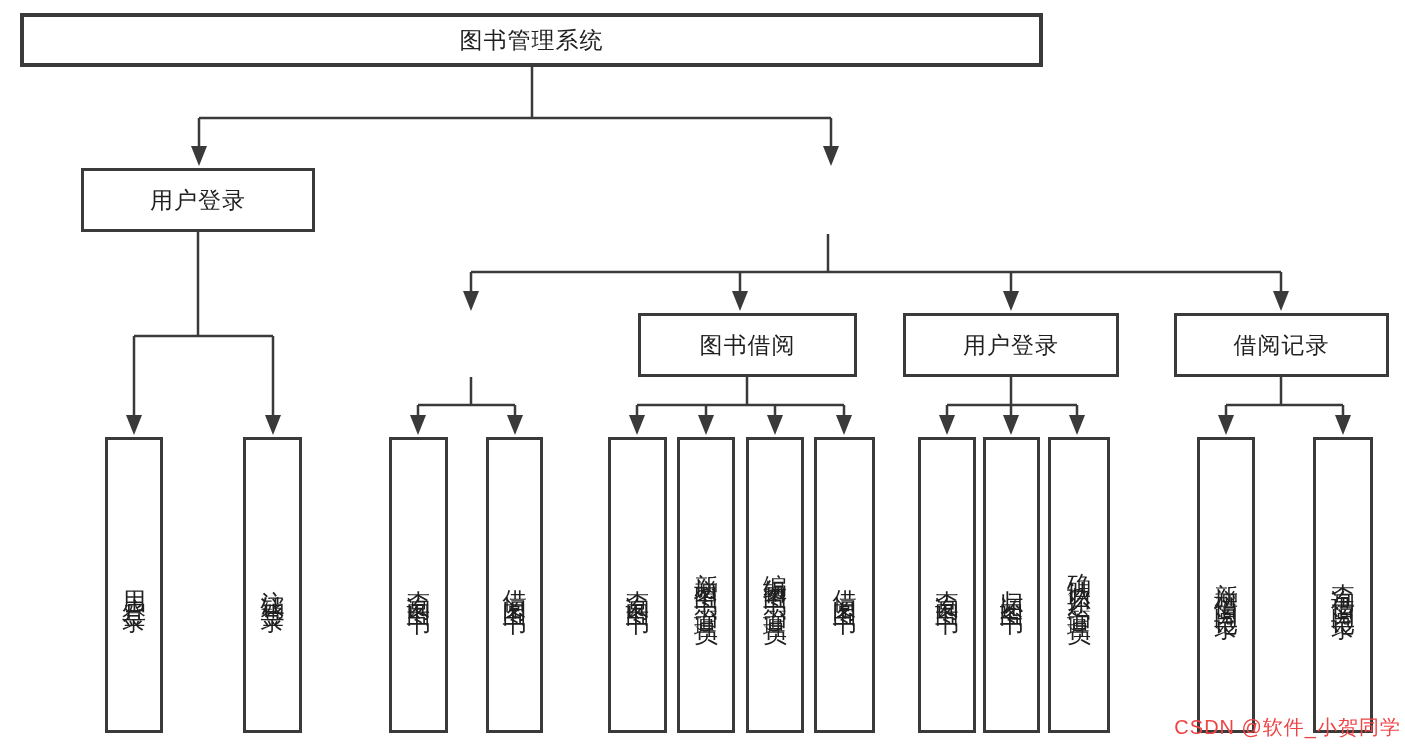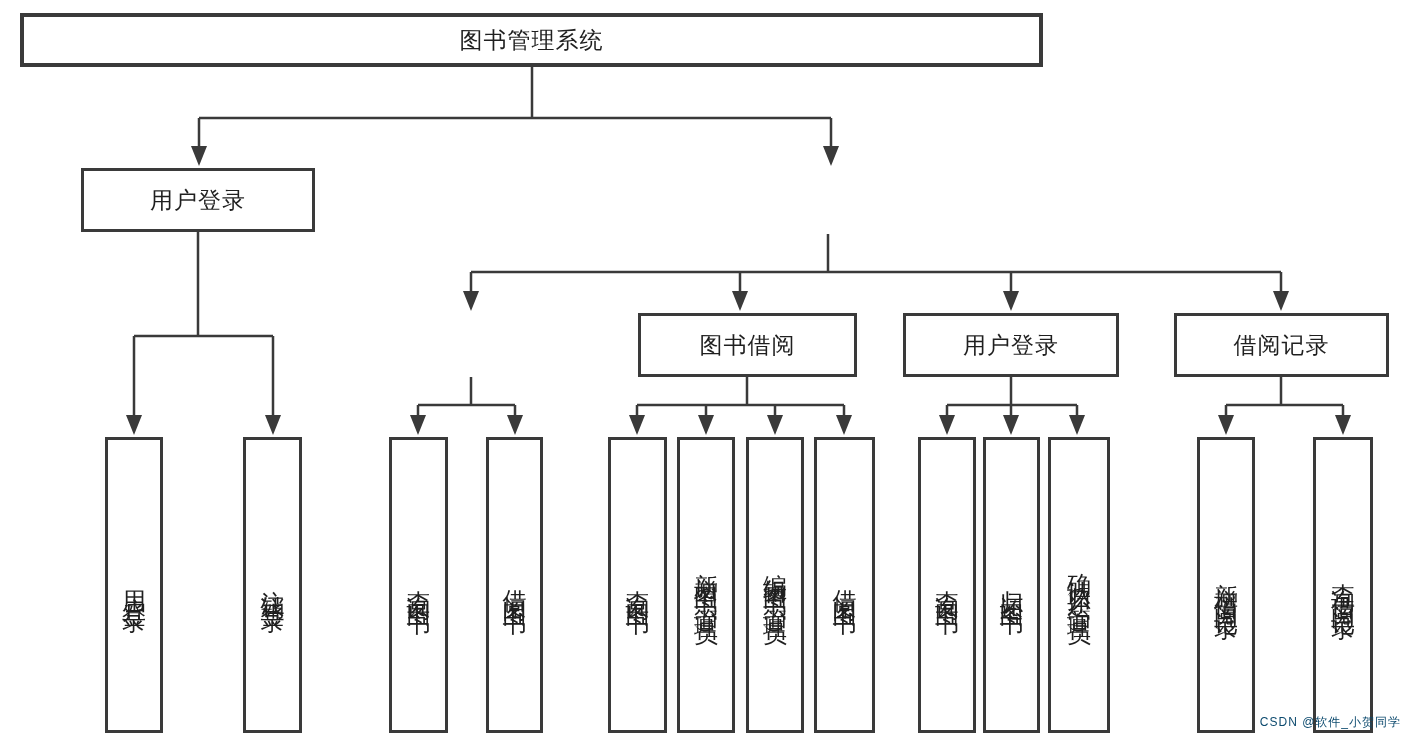--- a/index.html
+++ b/index.html
@@ -15,21 +15,21 @@
     z-index:2;
   }
   .node.root{border-width:4px;}
   .node span{display:block;font-size:23px;letter-spacing:1px;color:#1f1f1f;}
   .node.leaf span{
     writing-mode:vertical-rl;text-orientation:mixed;
     font-size:24px;letter-spacing:7px;line-height:1;
   }
   .watermark{
     position:absolute;right:4px;top:714px;z-index:3;
-    font-size:12px;color:#0c4a6e;letter-spacing:1px;white-space:nowrap;
+    font-size:20px;color:#ef4444;letter-spacing:1px;white-space:nowrap;
   }
 </style>
 </head>
 <body>
 
 <div id="canvas">
 
   <svg class="connectors" width="1405" height="747" viewBox="0 0 1405 747">
     <g stroke="#3a3a3a" stroke-width="2.5" fill="none">
 

